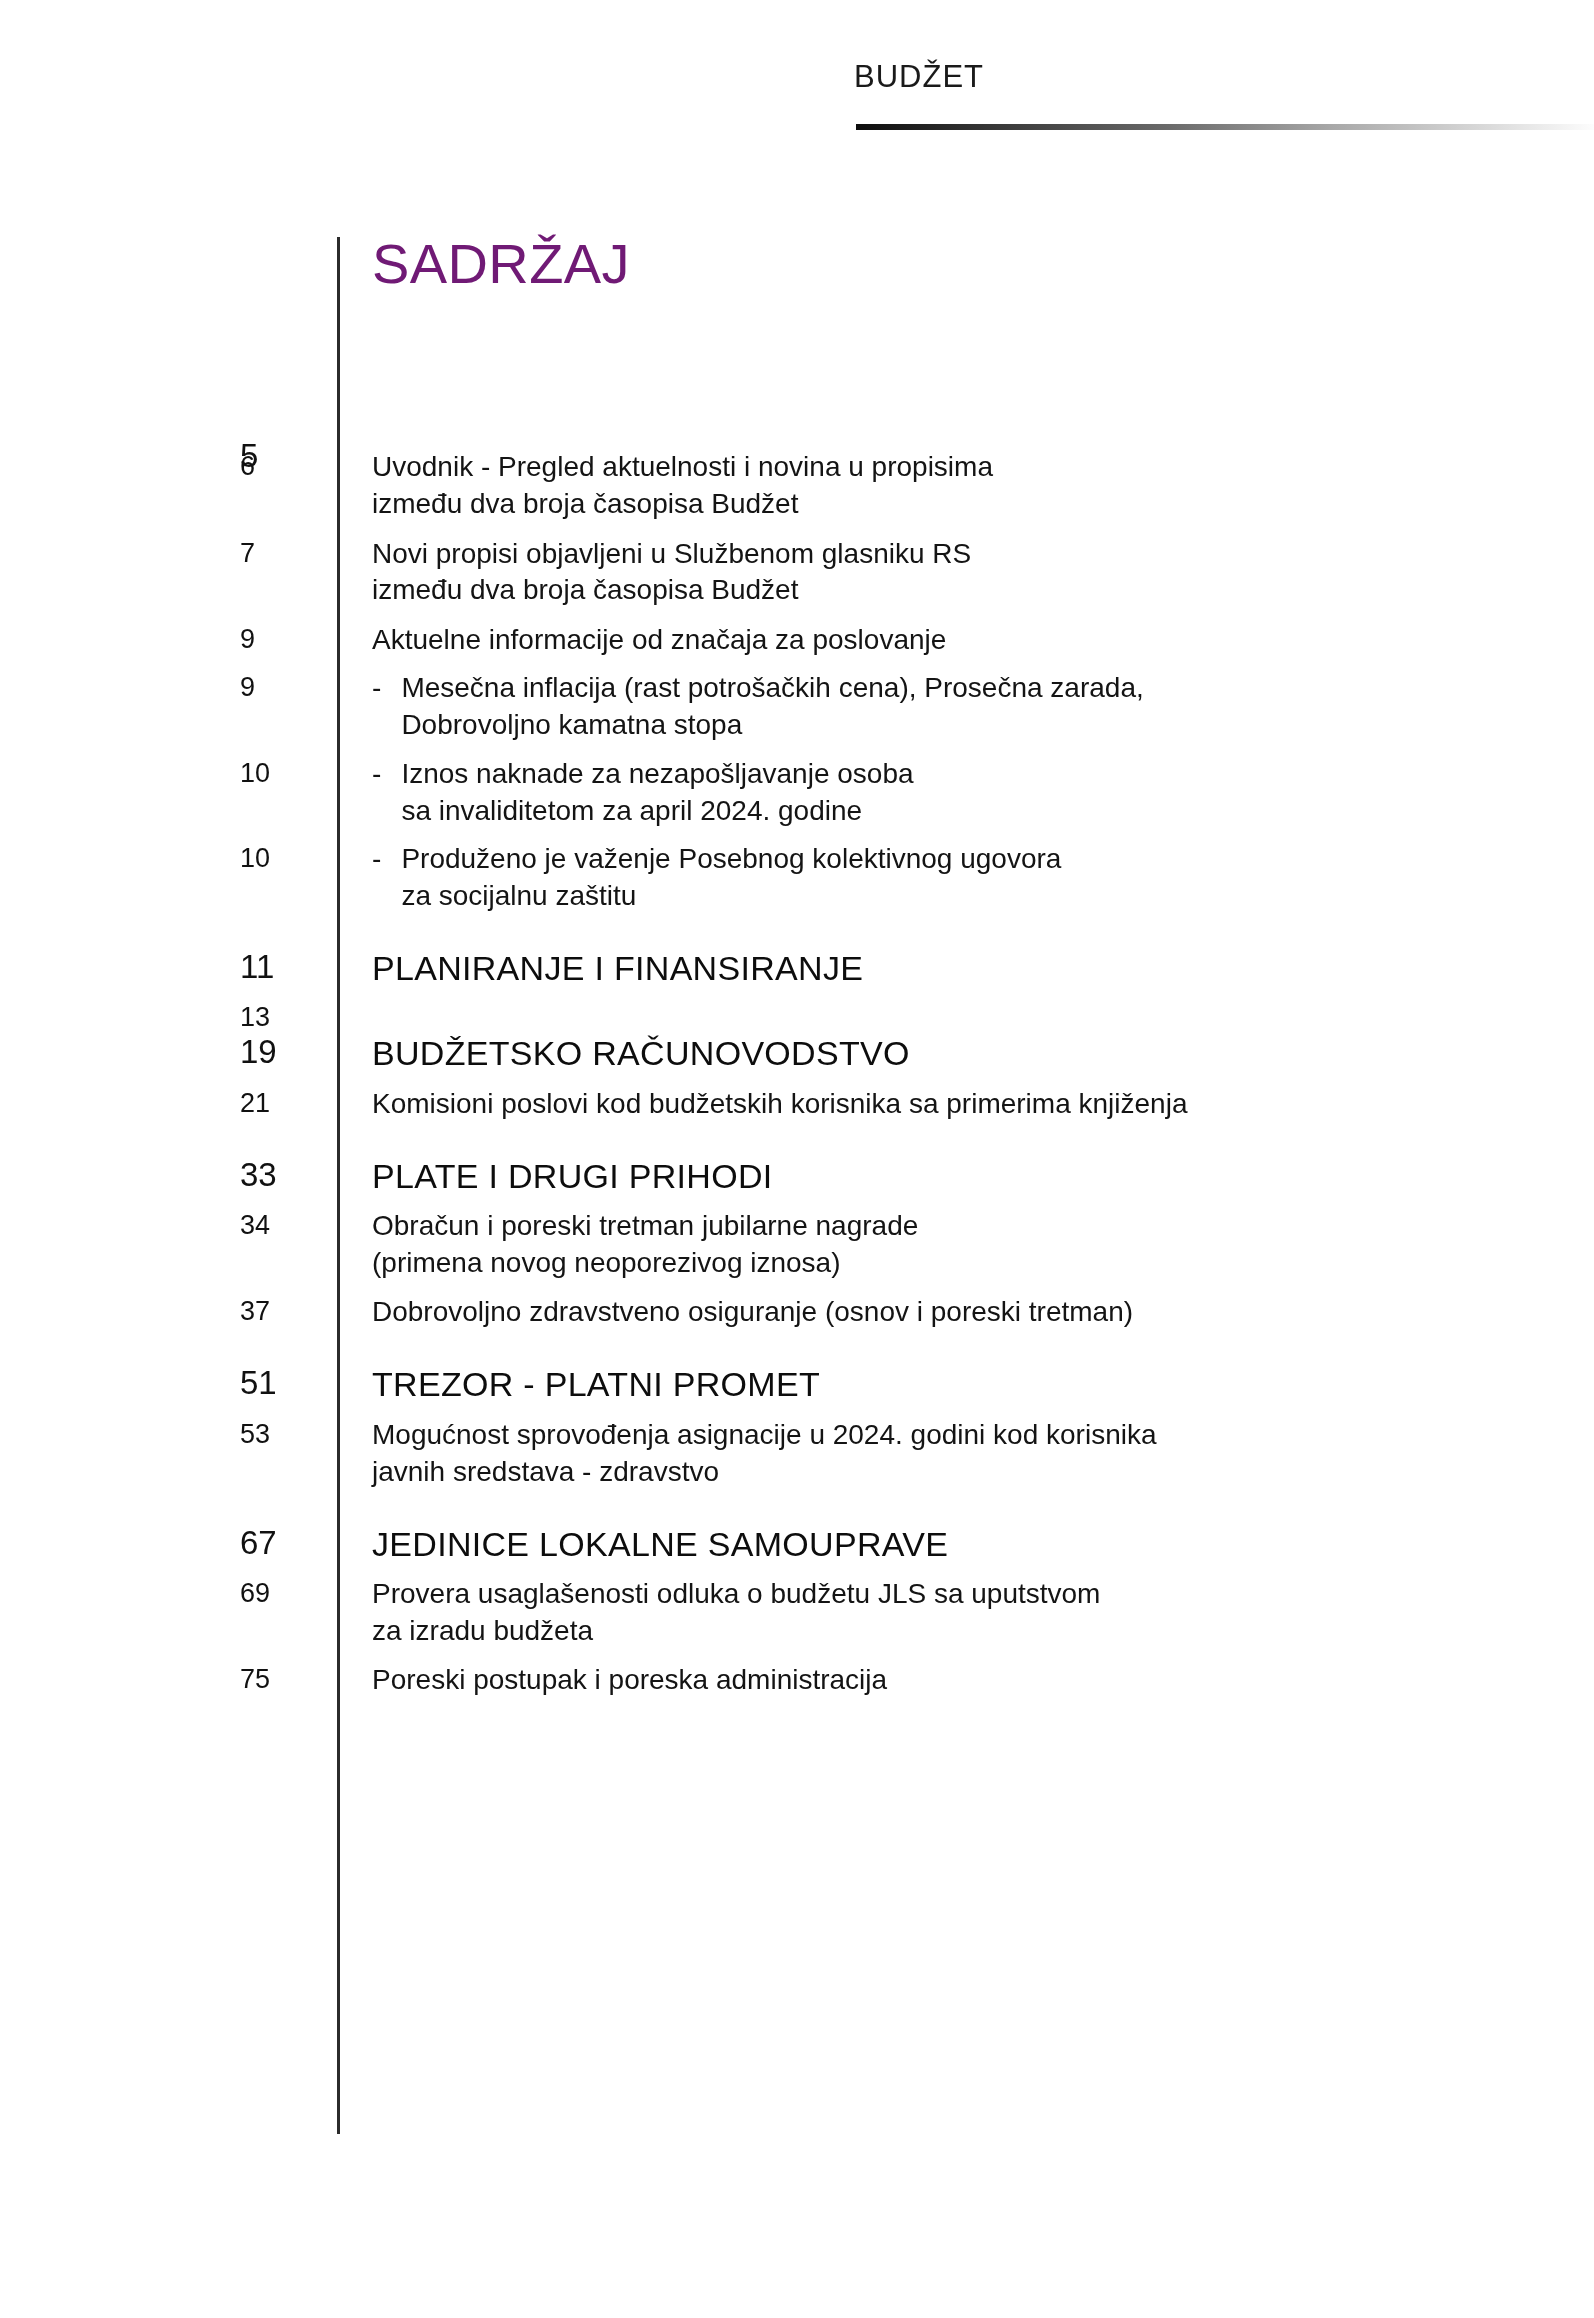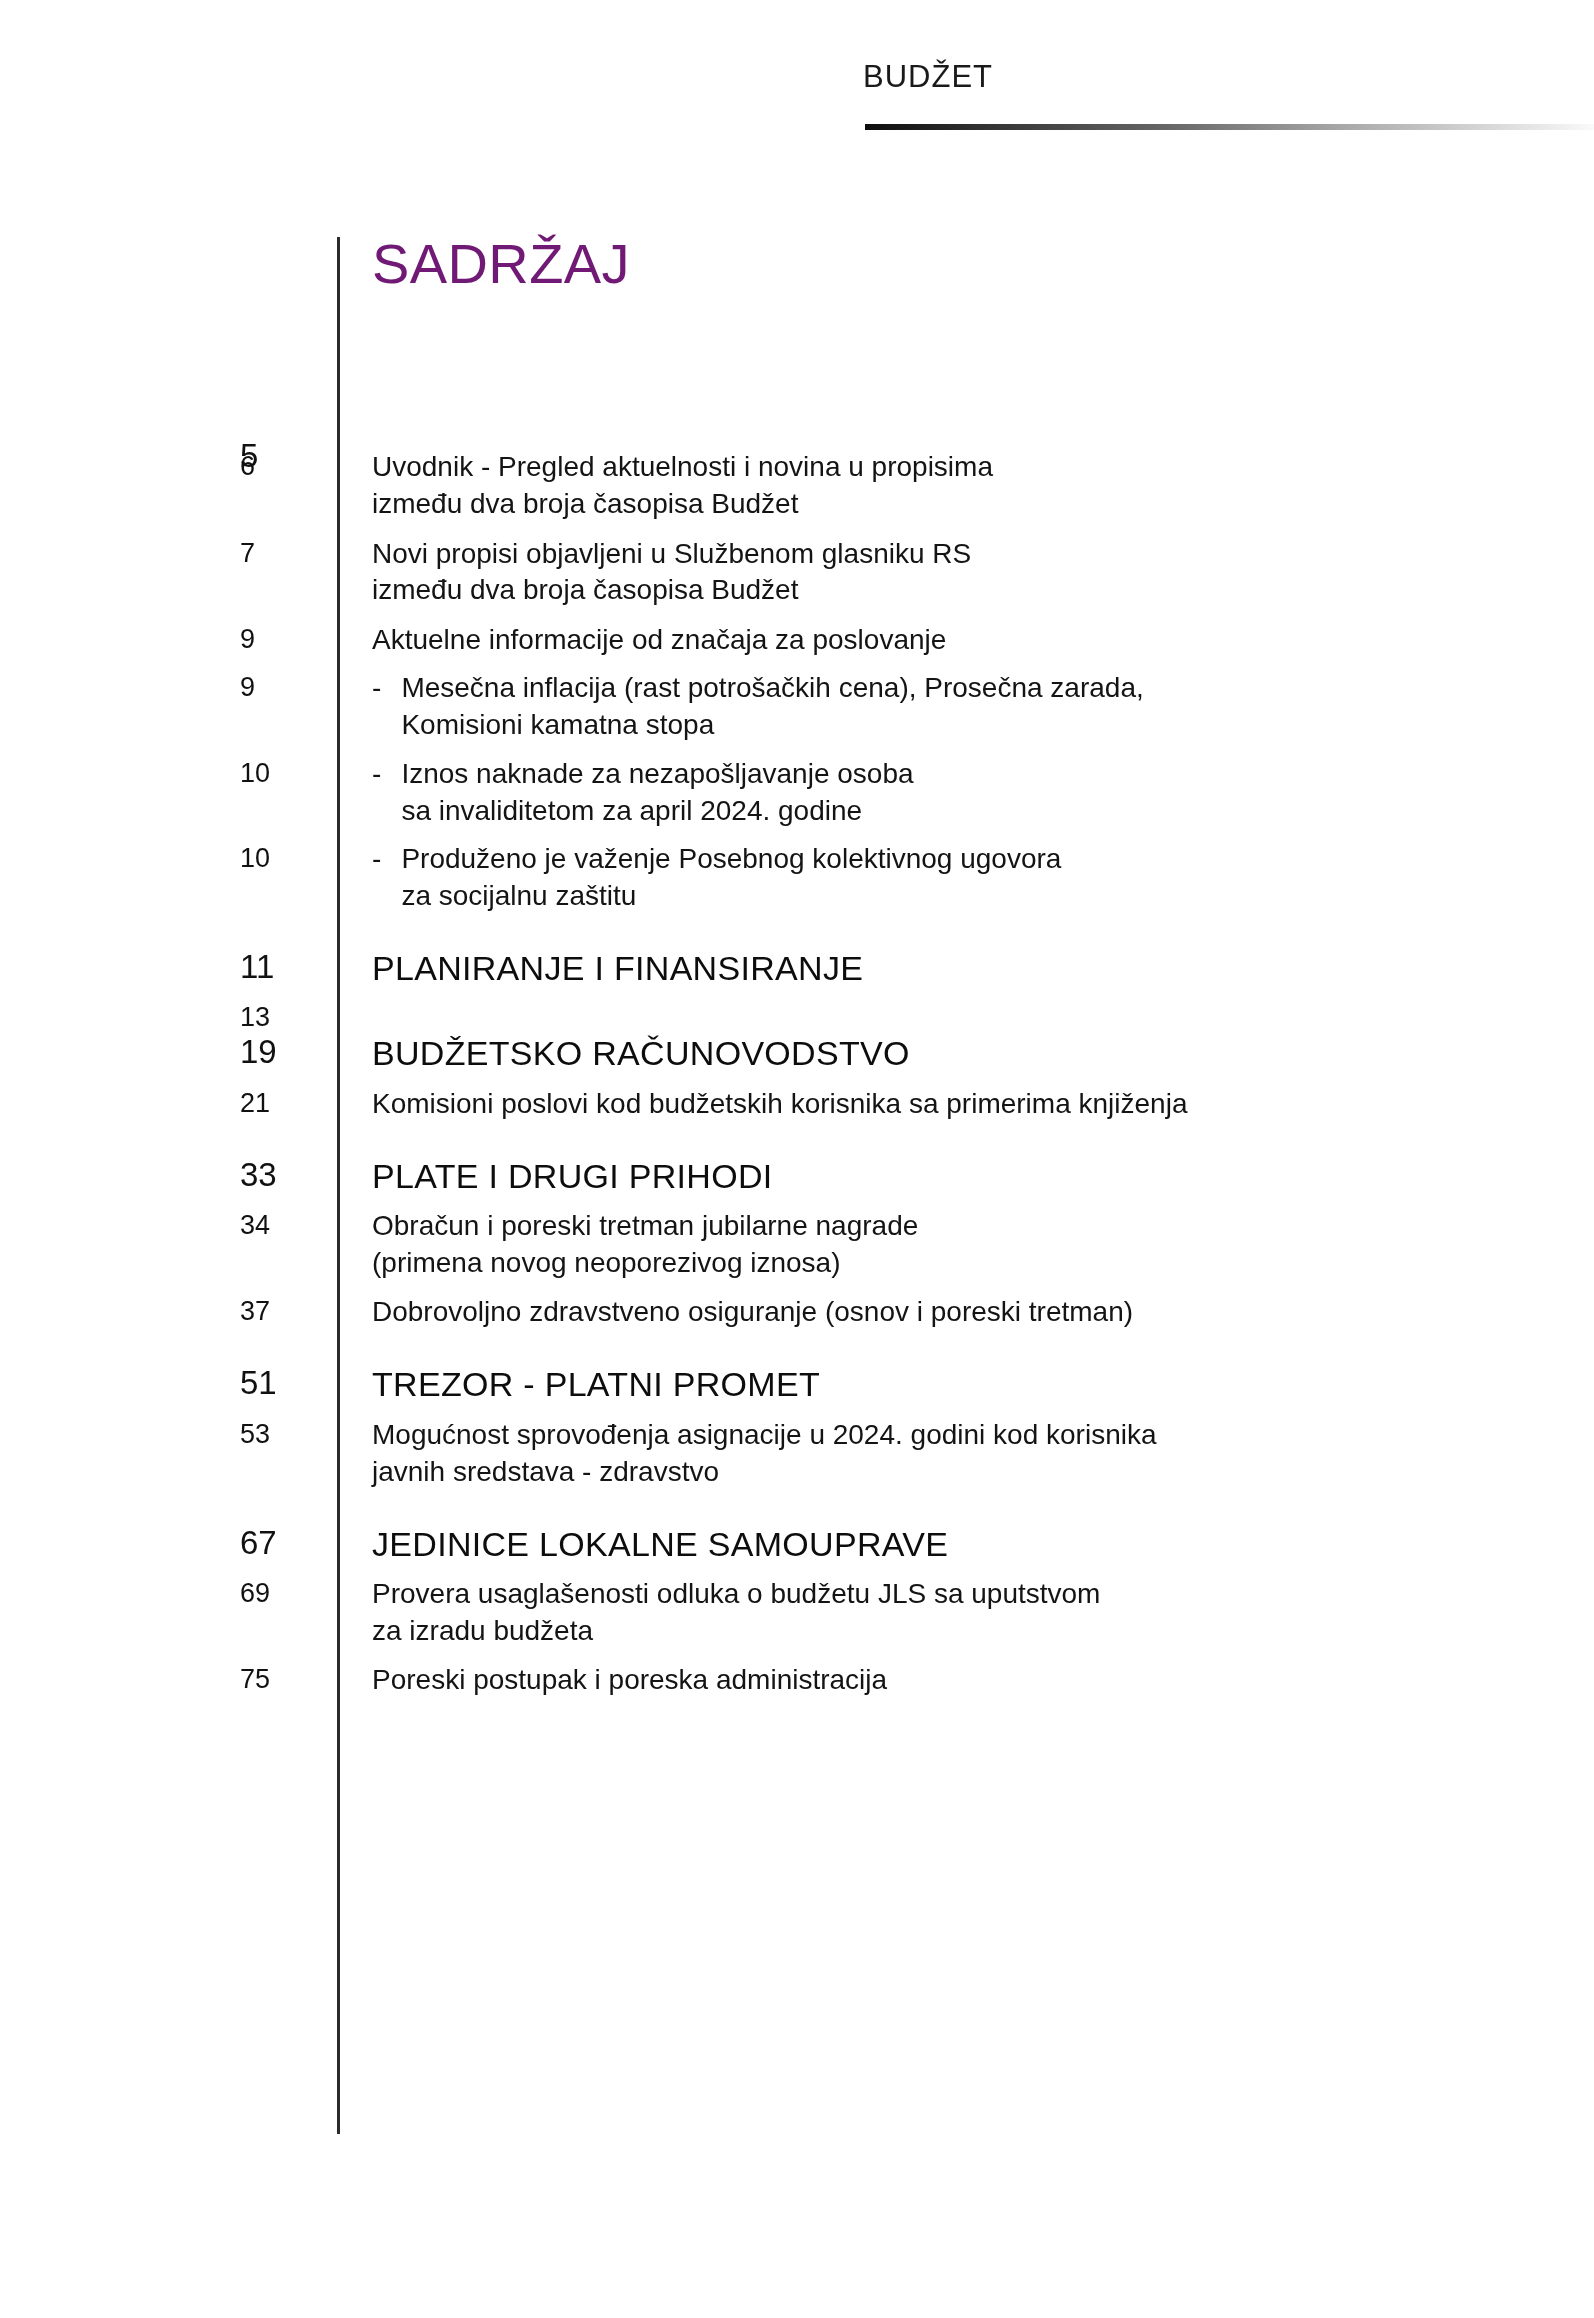--- a/index.html
+++ b/index.html
@@ -13,21 +13,21 @@
     height: 2319px;
     font-family: "Liberation Sans", sans-serif;
     color: #111111;
     position: relative;
     overflow: hidden;
   }
 
   
   .page-header {
     position: absolute;
-    left: 16px;
+    left: 7px;
     top: 0;
     width: 1562px;
     height: 147px;
   }
   .header-title {
     position: absolute;
     left: 847px;
     top: 77px;
     transform: translateY(-50%);
     font-size: 31px;
@@ -201,21 +201,21 @@
         <div class="row-text">
           <span class="line">Aktuelne informacije od značaja za poslovanje</span>
         </div>
       </div>
       <div class="toc-row row-sub">
         <div class="page-num">9</div>
         <div class="row-text">
           <span class="dash">-</span>
           <span class="sub-body">
             <span class="line">Mesečna inflacija (rast potrošačkih cena), Prosečna zarada,</span>
-            <span class="line">Komisioni kamatna stopa</span>
+            <span class="line">Dobrovoljno kamatna stopa</span>
           </span>
         </div>
       </div>
       <div class="toc-row row-sub">
         <div class="page-num">10</div>
         <div class="row-text">
           <span class="dash">-</span>
           <span class="sub-body">
             <span class="line">Iznos naknade za nezapošljavanje osoba</span>
             <span class="line">sa invaliditetom za april 2024. godine</span>

